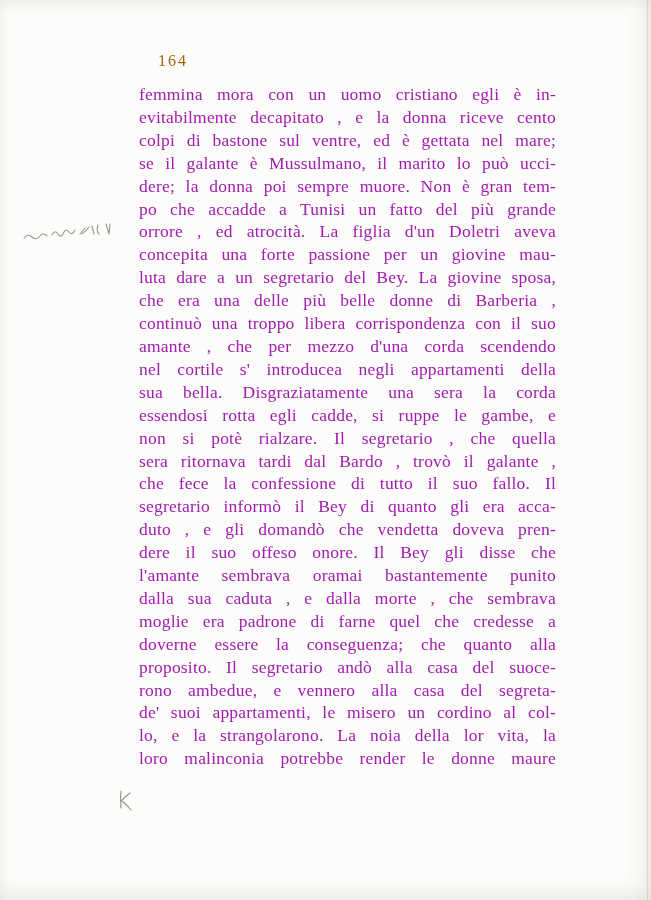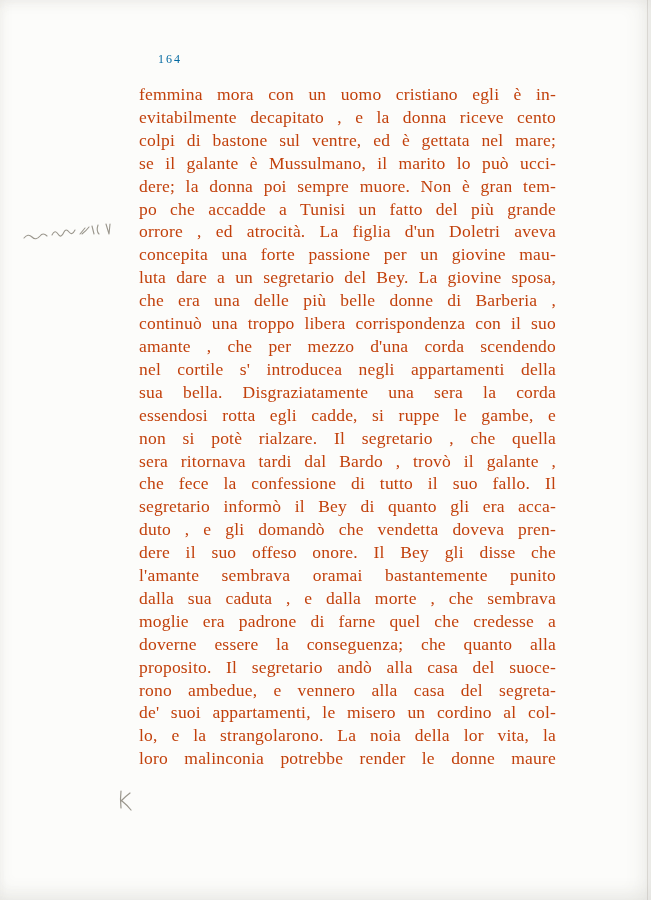--- a/index.html
+++ b/index.html
@@ -27,39 +27,39 @@
     top: 0;
     right: 3px;
     width: 1px;
     height: 100%;
     background: rgba(120,112,100,0.18);
   }
   .page-number {
     position: absolute;
     top: 52px;
     left: 158px;
-    font-size: 12px;
+    font-size: 16px;
     letter-spacing: 2px;
-    color: #0369a1;
+    color: #a16207;
   }
   .text-block {
     position: absolute;
     top: 83px;
     left: 139px;
     width: 417px;
   }
   .line {
     font-size: 17.5px;
     line-height: 22.9px;
     white-space: normal;
     text-align: justify;
     text-align-last: justify;
     -moz-text-align-last: justify;
     letter-spacing: 0.2px;
-    color: #c2410c;
+    color: #a21caf;
   }
   .margin-mark {
     position: absolute;
     pointer-events: none;
   }
   .mark-upper { top: 222px; left: 22px; }
   .mark-lower { top: 788px; left: 116px; }
 </style>
 </head>
 <body>

